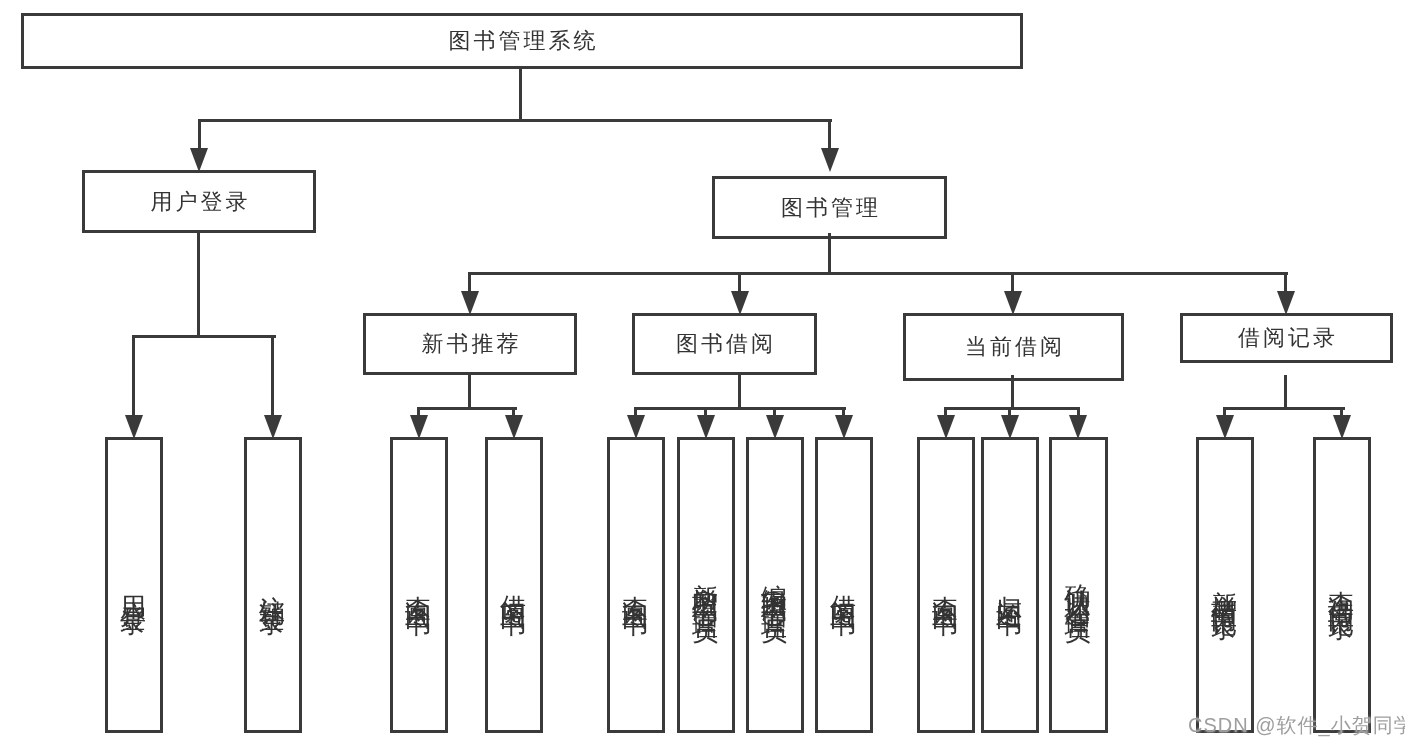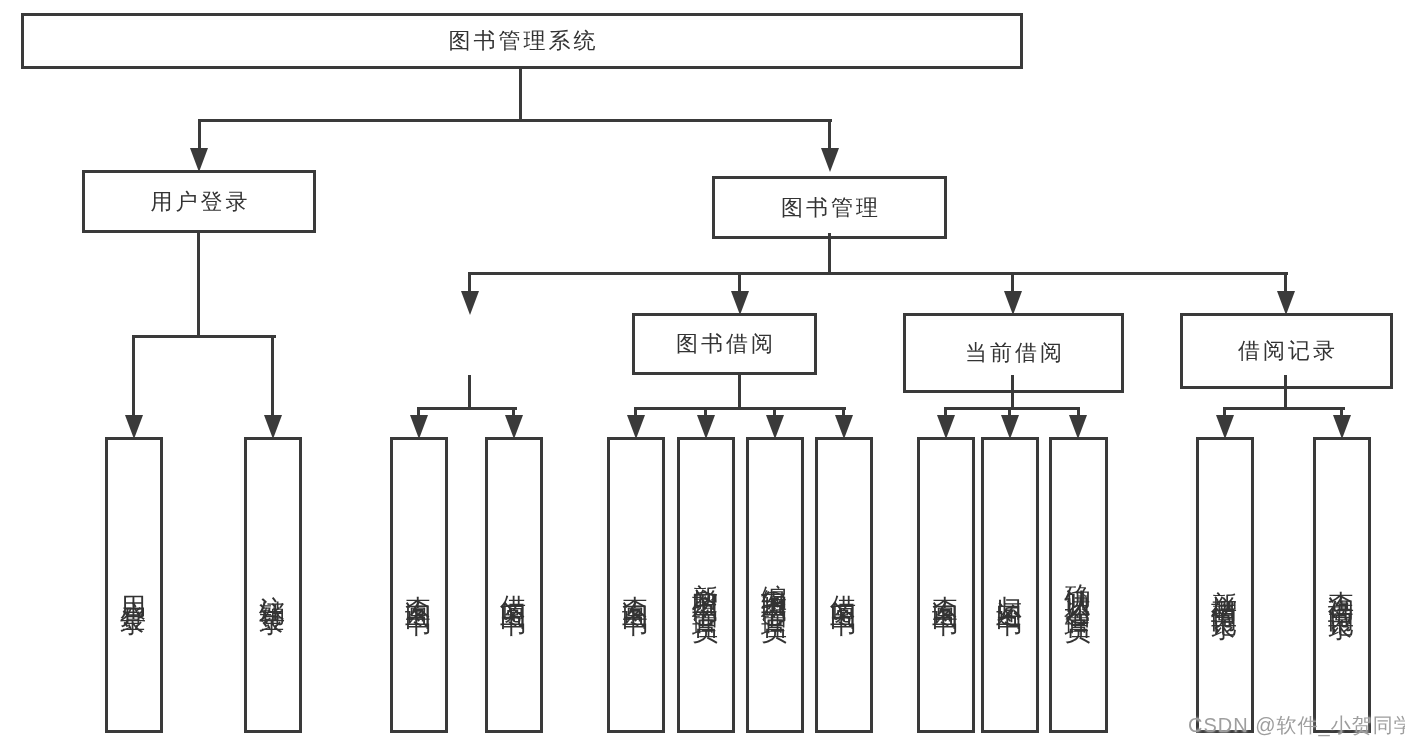--- a/index.html
+++ b/index.html
@@ -94,27 +94,30 @@
   <div class="ln" style="left:468px;top:272px;width:820px;height:3px"></div>
   <div class="ln" style="left:468px;top:272px;width:3px;height:22px"></div>
   <div class="ln" style="left:738px;top:272px;width:3px;height:22px"></div>
   <div class="ln" style="left:1011px;top:272px;width:3px;height:22px"></div>
   <div class="ln" style="left:1284px;top:272px;width:3px;height:22px"></div>
   <div class="ar" style="left:461px;top:291px"></div>
   <div class="ar" style="left:731px;top:291px"></div>
   <div class="ar" style="left:1004px;top:291px"></div>
   <div class="ar" style="left:1277px;top:291px"></div>
 
+  <div class="box" style="left:363px;top:313px;width:214px;height:62px">
+    <span class="hlabel">新书推荐</span>
+  </div>
   <div class="box" style="left:632px;top:313px;width:185px;height:62px">
     <span class="hlabel">图书借阅</span>
   </div>
-  <div class="box" style="left:903px;top:313px;width:221px;height:80px">
+  <div class="box" style="left:903px;top:313px;width:221px;height:68px">
     <span class="hlabel">当前借阅</span>
   </div>
-  <div class="box" style="left:1180px;top:313px;width:213px;height:76px">
+  <div class="box" style="left:1180px;top:313px;width:213px;height:50px">
     <span class="hlabel">借阅记录</span>
   </div>
 
   <div class="ln" style="left:468px;top:375px;width:3px;height:35px"></div>
   <div class="ln" style="left:417px;top:407px;width:100px;height:3px"></div>
   <div class="ln" style="left:417px;top:407px;width:3px;height:12px"></div>
   <div class="ln" style="left:512px;top:407px;width:3px;height:12px"></div>
   <div class="ar" style="left:410px;top:415px"></div>
   <div class="ar" style="left:505px;top:415px"></div>
 

